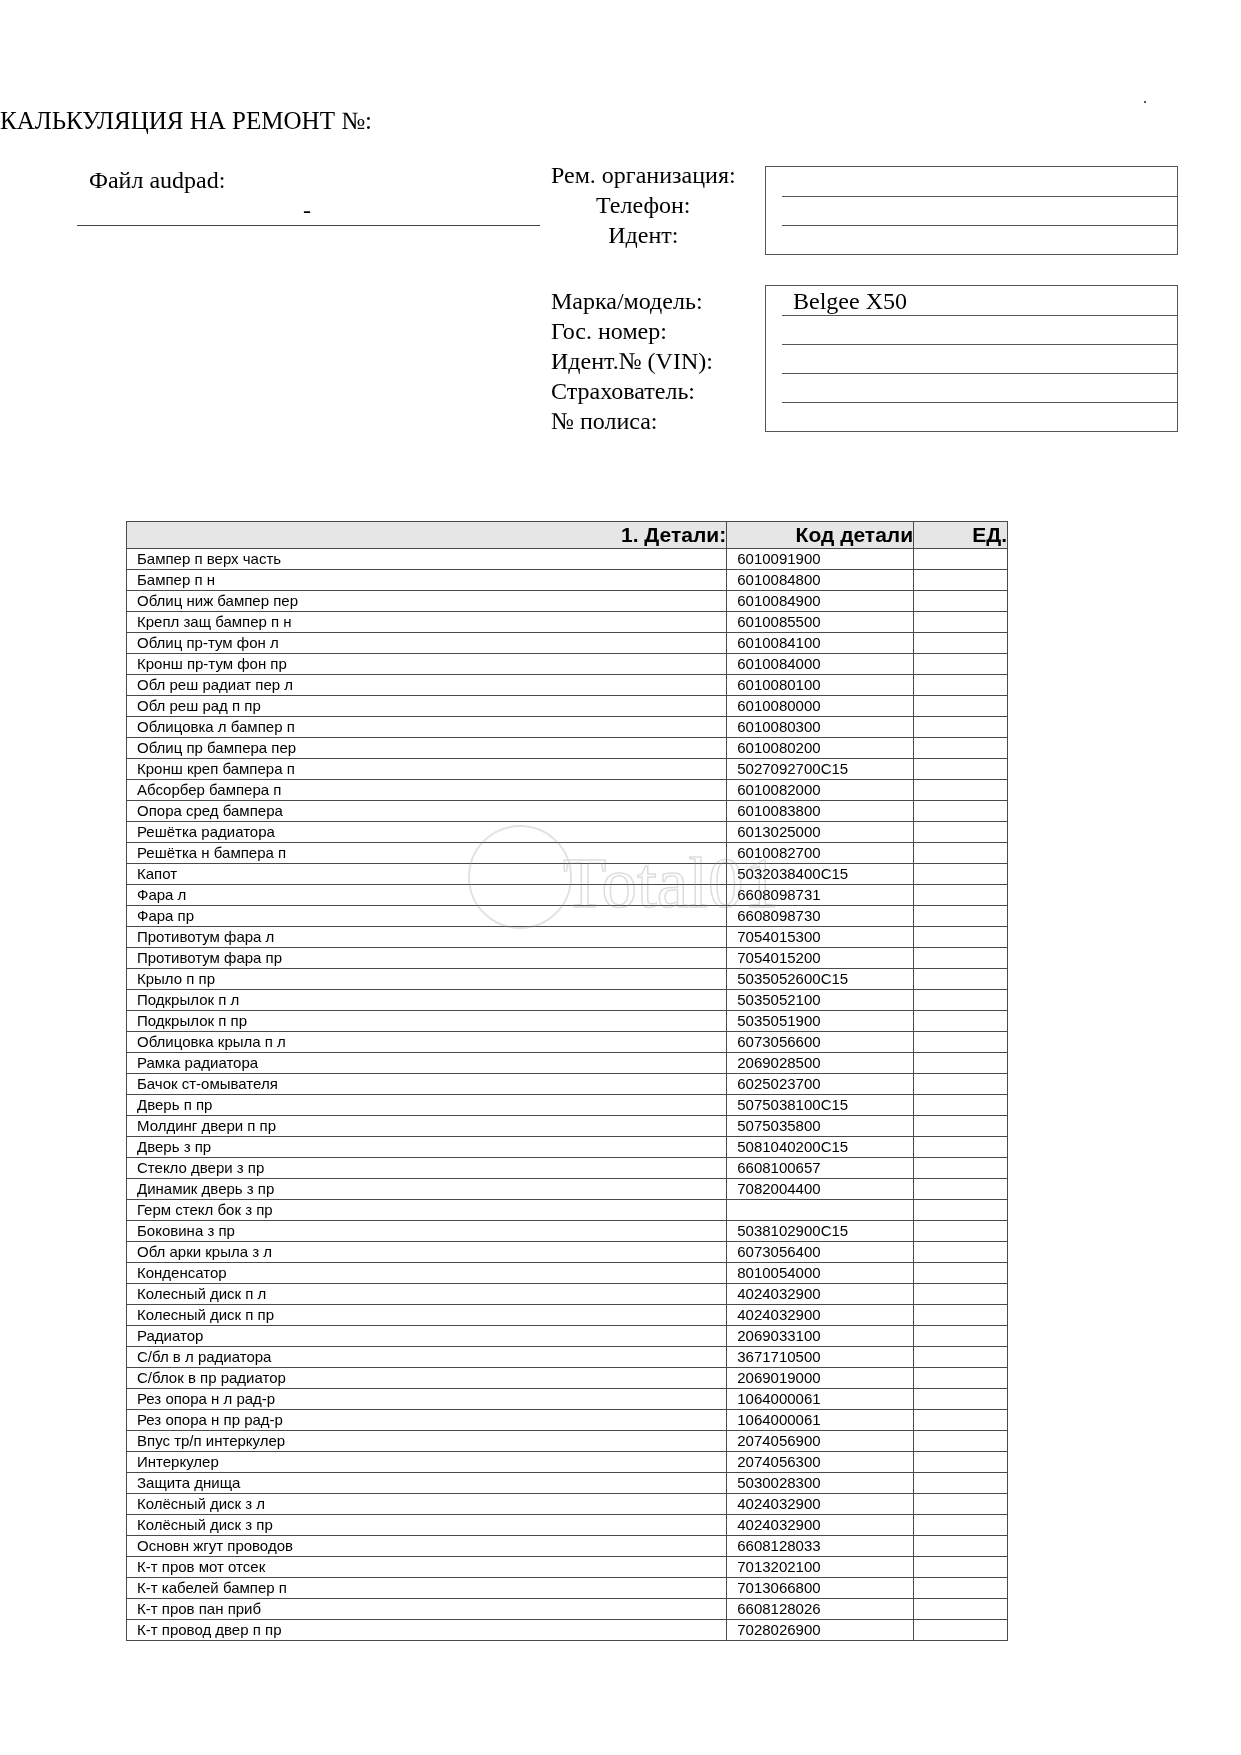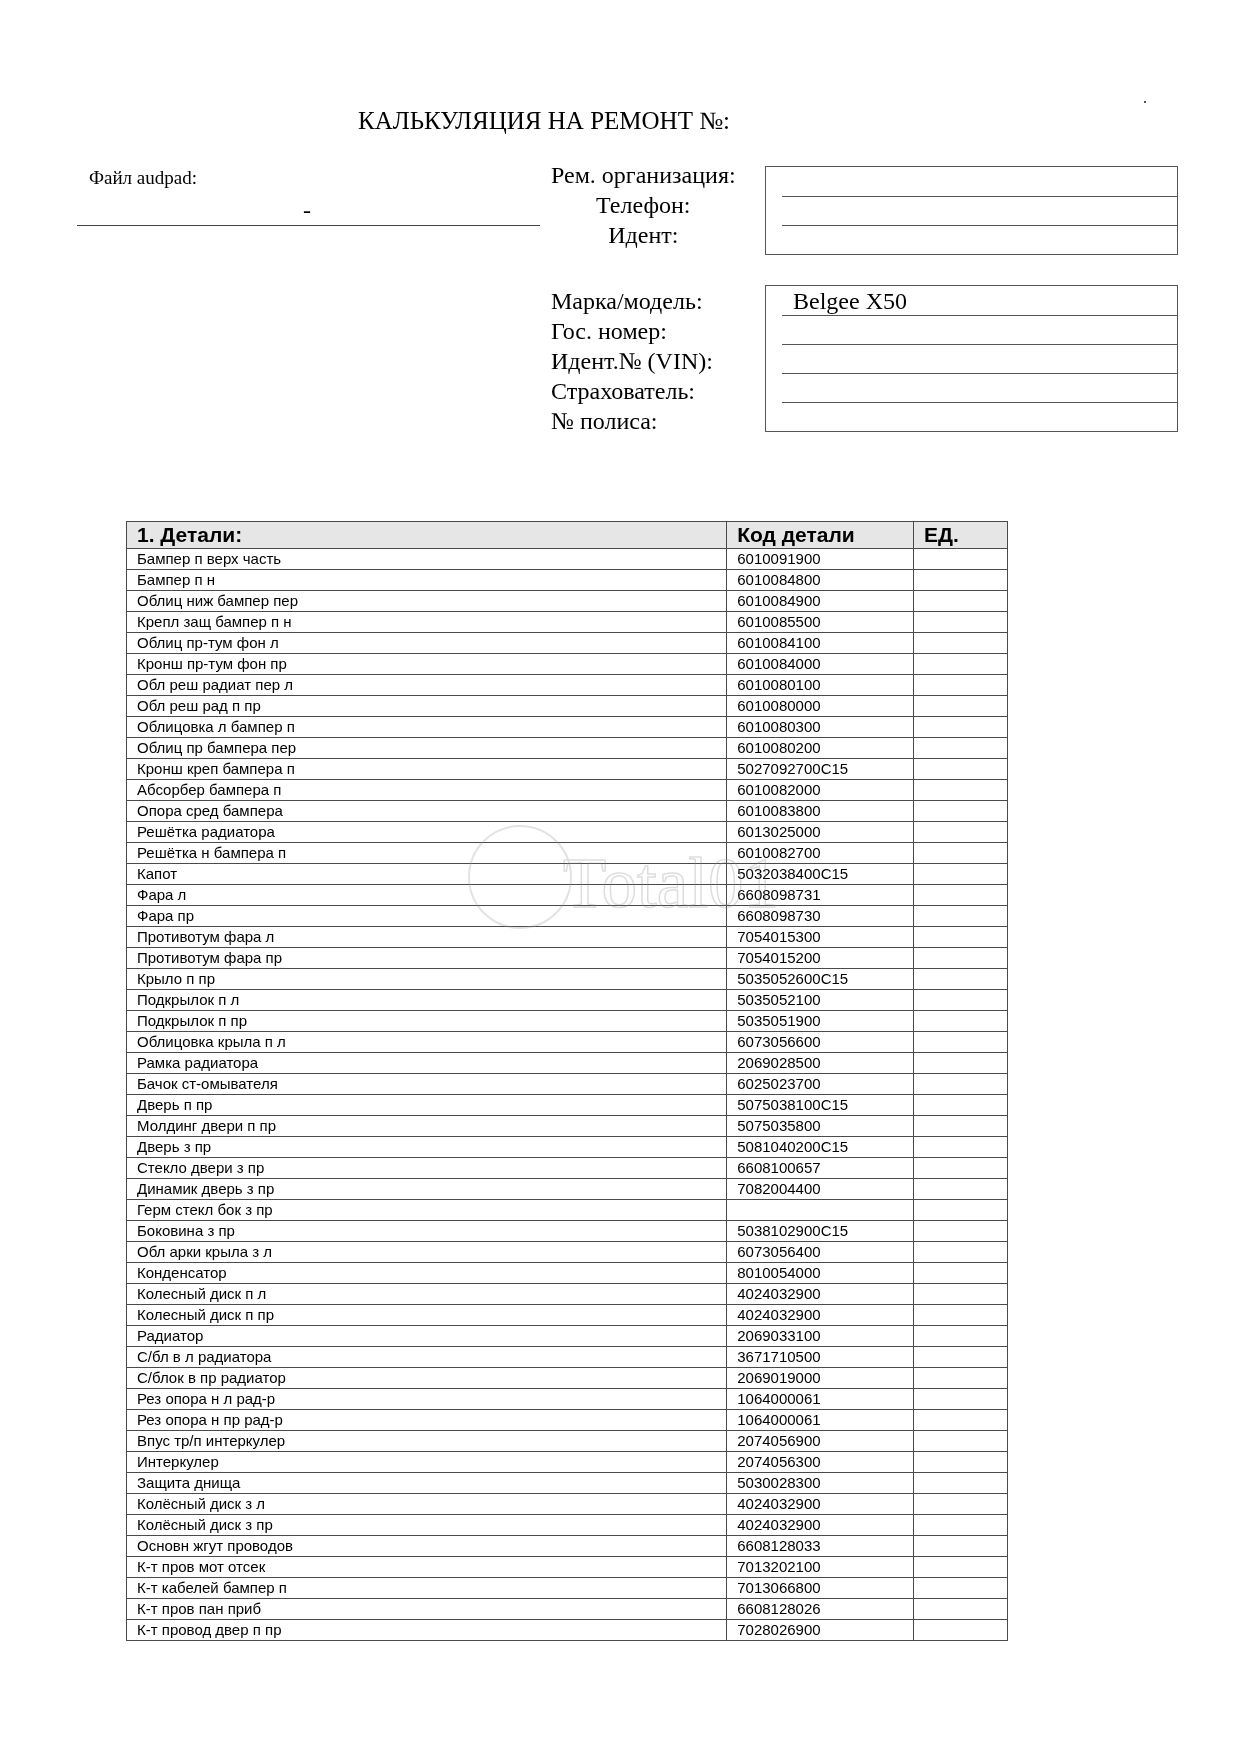--- a/index.html
+++ b/index.html
@@ -1,40 +1,40 @@
 <!DOCTYPE html>
 <html><head>
 <meta charset="utf-8">
 <style>
   html, body { margin:0; padding:0; background:#ffffff; }
   body { width:1241px; height:1755px; position:relative; overflow:hidden; color:#000; }
   .serif { font-family: "Liberation Serif", "DejaVu Serif", serif; }
   .sans { font-family: "Liberation Sans", "DejaVu Sans", sans-serif; }
 
-  .title { position:absolute; top:107px; left:0; width:1088px; text-align:center; font-size:25px; }
+  .title { position:absolute; top:107px; left:0; width:1088px; text-align:left; font-size:25px; }
   .dot-mark { position:absolute; left:1144px; top:101px; width:2px; height:2px; background:#555; }
 
-  .file-label { position:absolute; left:89px; top:167px; font-size:19px; }
+  .file-label { position:absolute; left:89px; top:167px; font-size:24px; }
   .file-dash { position:absolute; left:303px; top:197px; font-size:24px; }
   .file-line { position:absolute; left:77px; top:225px; width:463px; height:1px; background:#444; }
 
   .labels { position:absolute; left:551px; font-size:24px; line-height:30px; }
   .labels div { height:30px; white-space:nowrap; }
   .org-labels { top:160px;text-align:center; }
   .car-labels { top:286px; }
 
   .boxes { position:absolute; left:765px; width:395px; border:1px solid #555;padding-left:16px; }
   .boxes .box { height:29px; border-top:1px solid #555; font-size:24px; line-height:30px; padding-left:11px; box-sizing:border-box; }
   .boxes .box:first-child { border-top:none; }
   .org-boxes { top:166px; }
   .car-boxes { top:285px; }
 
   table.parts { position:absolute; left:126px; top:521px; border-collapse:collapse; width:882px; }
   table.parts th, table.parts td { border:1px solid #4a4a4a; padding:0 0 0 10px; text-align:left; }
-  table.parts th { background:#e6e6e6; height:26px; font-size:21px; font-weight:bold; line-height:26px; }
+  table.parts th { background:#e6e6e6; height:26px; font-size:21px; font-weight:bold; line-height:26px;text-align:right; }
   table.parts td { height:20px; font-size:15px; line-height:20px; white-space:nowrap; }
   col.c1 { width:601px; } col.c2 { width:187px; } col.c3 { width:94px; }
 
   .watermark { position:absolute; left:468px; top:825px; width:300px; height:110px; pointer-events:none; opacity:0.28; }
   .watermark .circle { position:absolute; left:0; top:0; width:100px; height:100px; border:2px solid #999; border-radius:50%; }
   .watermark .text { position:absolute; left:95px; top:18px; font-size:71px; color:transparent; -webkit-text-stroke:1.5px #888; font-family:"Liberation Serif", serif; }
 </style>
 </head>
 <body>
 

